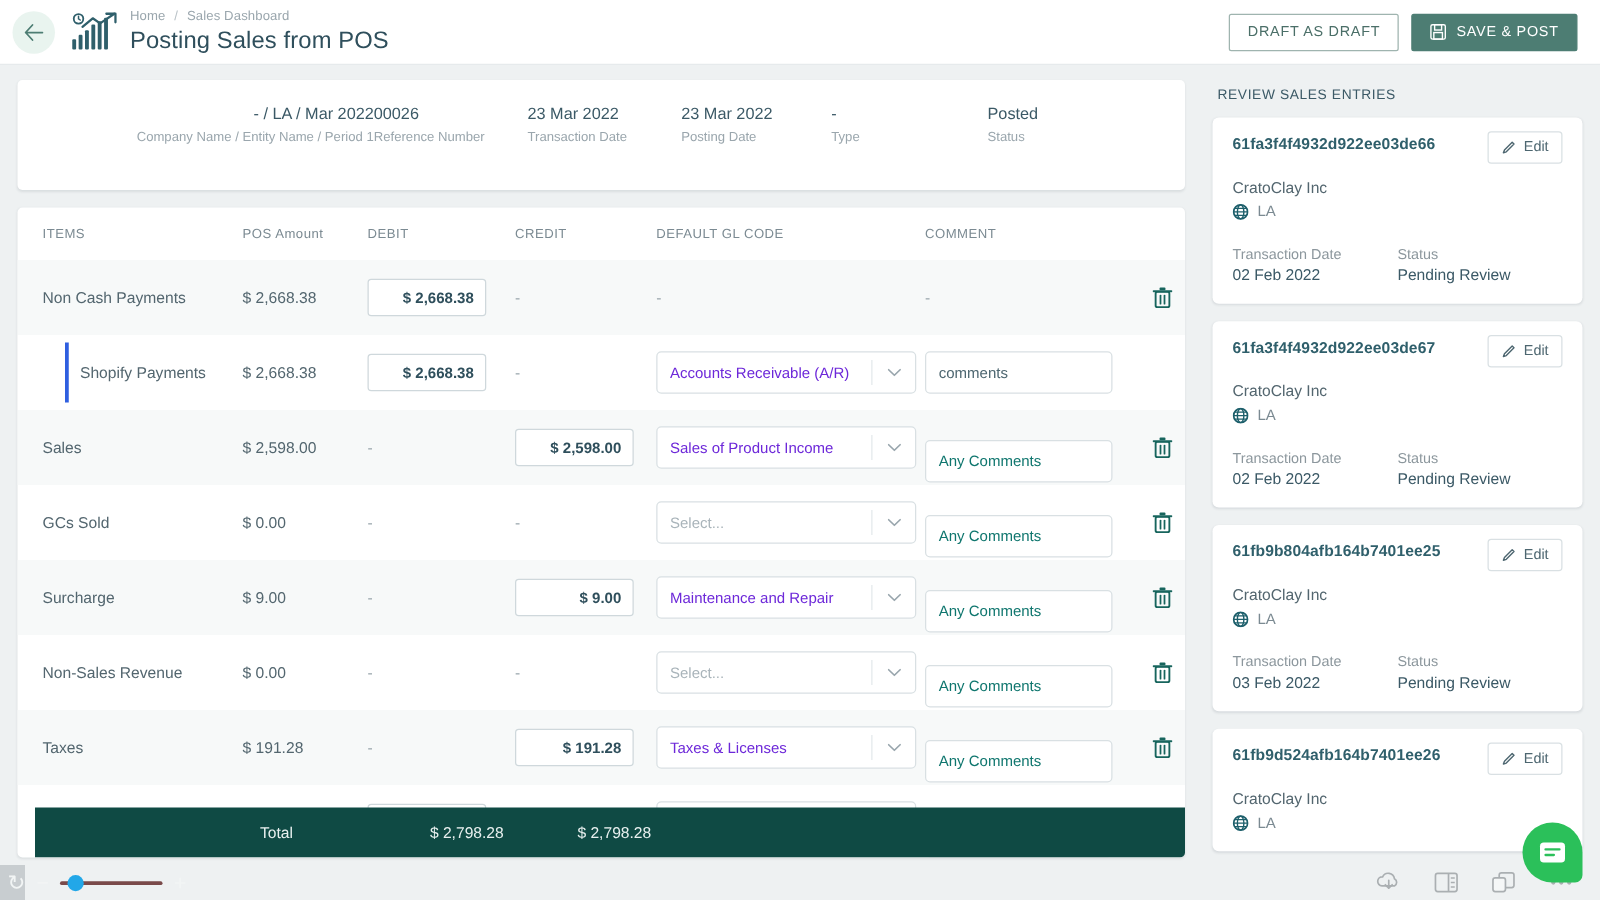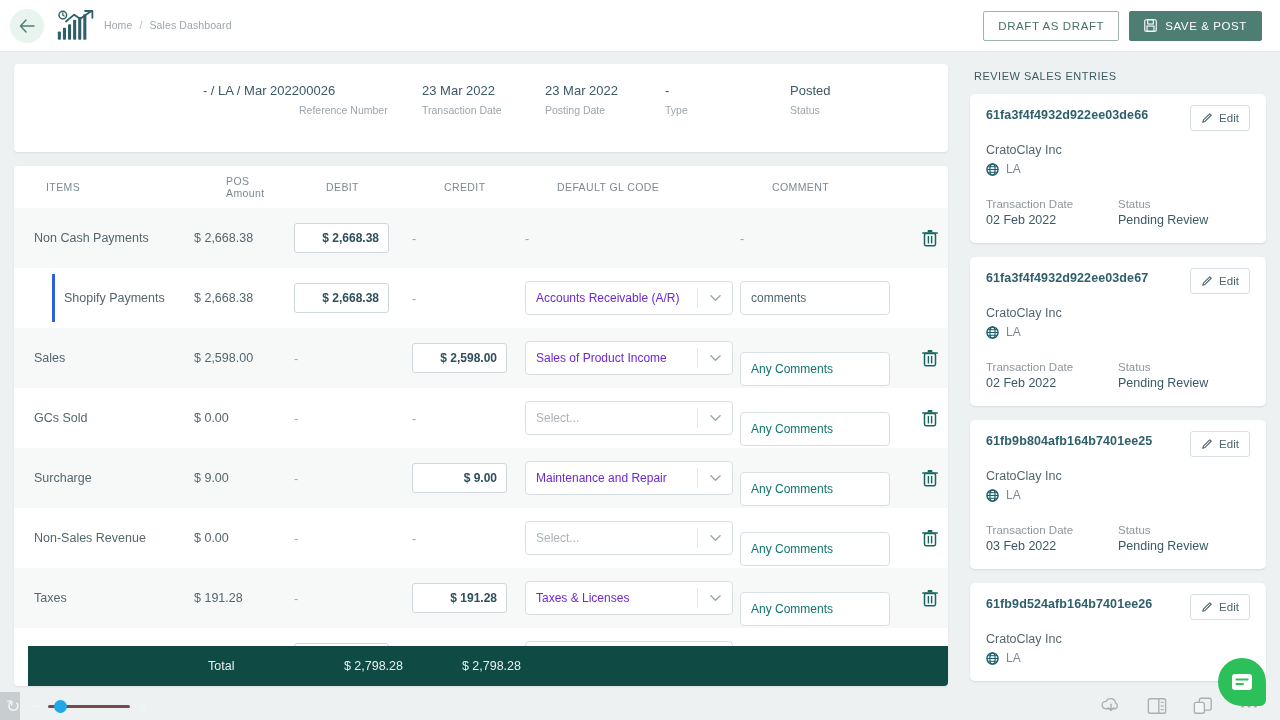--- a/index.html
+++ b/index.html
@@ -54,21 +54,21 @@
   .sum-0 { width: 265px; align-items: flex-end; }
   .sum-1 { width: 123px; }
   .sum-2 { width: 123px; }
   .sum-3 { width: 120px; }
   .sum-4 { width: 125px; }
 
   
   .table-card { margin-top: 14px; height: 520px; overflow: hidden; position: relative; }
   .trow { display: flex; align-items: center; height: 60px; padding: 0 0 0 0; position: relative; }
   .thead { height: 42px; }
-  .thead .cell { font-size: 10.5px; color: #7b8a92; letter-spacing: .4px; padding-left: 32px; }
+  .thead .cell { font-size: 10.5px; color: #7b8a92; letter-spacing: .4px; }
   .alt { background: #f7f9f9; }
   .sub { background: #ffffff; }
   .sub .accent {
     position: absolute; left: 38px; top: 6px; width: 3px; height: 48px; background: #2f5fe0;
   }
   .cell { flex: 0 0 auto; padding-right: 6px; }
   .c-item  { width: 180px; padding-left: 20px; font-size: 12.5px; color: #53666f; }
   .c-item.indent { padding-left: 50px; }
   .c-pos   { width: 100px; font-size: 12.5px; color: #53666f; }
   .c-deb   { width: 118px; }
@@ -182,40 +182,42 @@
       <path d="M11 13 L20 5.5 L26.5 10 L39 1.5" fill="none" stroke="#2f5f6b" stroke-width="2" stroke-linecap="round" stroke-linejoin="round"></path>
       <path d="M32 1.5 H40 V9" fill="none" stroke="#2f5f6b" stroke-width="2" stroke-linecap="round" stroke-linejoin="round"></path>
     </svg>
 
     <div class="title-block">
       <div class="crumbs">
         <span class="crumb">Home</span>
         <span class="sep">/</span>
         <span class="crumb">Sales Dashboard</span>
       </div>
+      <div class="page-title">Posting Sales from POS</div>
     </div>
 
     <div class="topbar-actions">
       <div class="btn btn-draft">DRAFT AS DRAFT</div>
       <div class="btn btn-post">
         <svg width="13" height="13" viewBox="0 0 14 14">
           <rect x="0.8" y="0.8" width="12.4" height="12.4" rx="1.4" fill="none" stroke="#ffffff" stroke-width="1.2"></rect>
           <rect x="4" y="0.8" width="6" height="4.6" fill="none" stroke="#ffffff" stroke-width="1.2"></rect>
           <rect x="3.3" y="7.6" width="7.4" height="5.6" fill="none" stroke="#ffffff" stroke-width="1.2"></rect>
         </svg>
         <span>SAVE &amp; POST</span>
       </div>
     </div>
   </div>
 
   <div class="left-col">
 
     <div class="card summary">
       <div class="sum-item sum-0">
         <div class="sum-v">- / LA / Mar 2022</div>
+        <div class="sum-l">Company Name / Entity Name / Period 1</div>
       </div>
       <div class="sum-item sum-1">
         <div class="sum-v">00026</div>
         <div class="sum-l">Reference Number</div>
       </div>
       <div class="sum-item sum-2">
         <div class="sum-v">23 Mar 2022</div>
         <div class="sum-l">Transaction Date</div>
       </div>
       <div class="sum-item sum-3">

